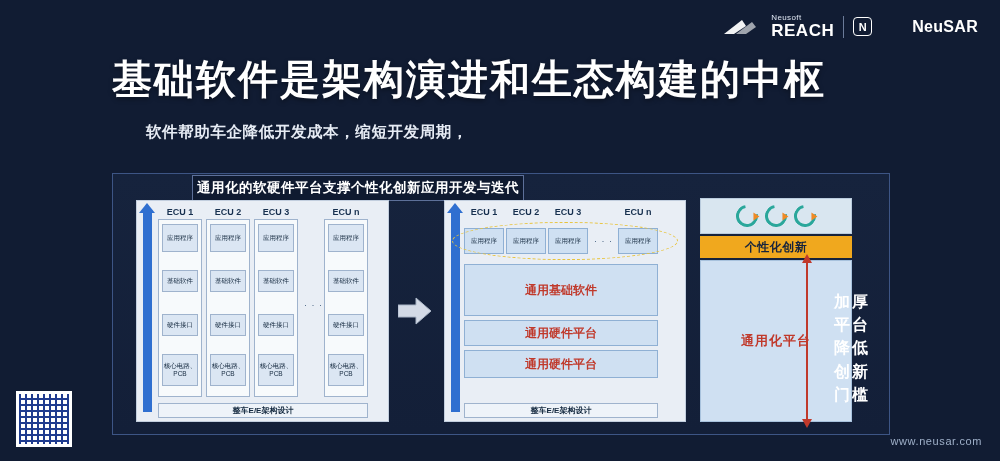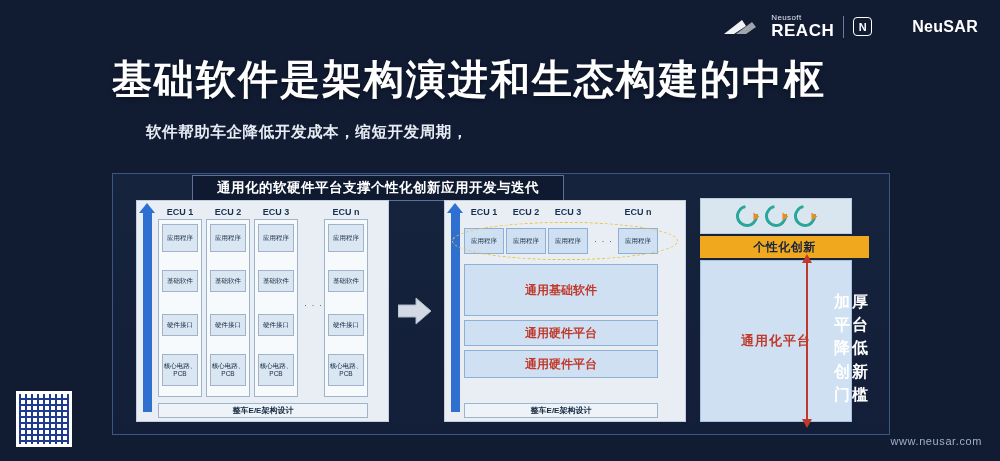--- a/index.html
+++ b/index.html
@@ -45,21 +45,21 @@
 
   
   .panel {
     position:absolute; left:112px; top:173px; width:778px; height:262px;
     border:1px solid #3d5585;
     background:linear-gradient(180deg,#16233d 0%, #131f38 100%);
   }
   .panel-title {
     position:absolute; left:192px; top:175px;
     background:#0f1a30; border:1px solid #5d7099;
-    padding:3px 24px; font-size:13.5px; font-weight:bold; color:#fff;
+    padding:3px 4px; font-size:13.5px; font-weight:bold; color:#fff;
     letter-spacing:.5px;
   }
 
   
   .whitebox {
     position:absolute; background:#e9eef5; border:1px solid #c2cede;
   }
   #left-block { left:136px; top:200px; width:253px; height:222px; }
   #right-block { left:444px; top:200px; width:242px; height:222px; }
 
@@ -117,21 +117,21 @@
     width:22px;height:22px;border-radius:50%;
     border:3px solid #2aa79b; border-top-color:transparent; transform:rotate(35deg);
     position:relative;
   }
   .ring:after{
     content:""; position:absolute; right:-3px; top:-1px;
     border-left:6px solid #f08a24; border-top:4px solid transparent; border-bottom:4px solid transparent;
     transform:rotate(-35deg);
   }
   #gexinghua {
-    position:absolute; left:700px; top:236px; width:169px; height:22px;
+    position:absolute; left:700px; top:236px; width:152px; height:22px;
     background:#f0a81e; color:#16243d; font-size:12px; font-weight:bold;
     display:flex; align-items:center; justify-content:center; letter-spacing:.5px;
   }
   #platform-box {
     position:absolute; left:700px; top:260px; width:152px; height:162px;
     background:#cfe0f2; border:1px solid #a8c2dd;
     display:flex; align-items:center; justify-content:center;
     color:#c0392b; font-size:13px; font-weight:bold; letter-spacing:1px;
   }
   .dbl-arrow {

